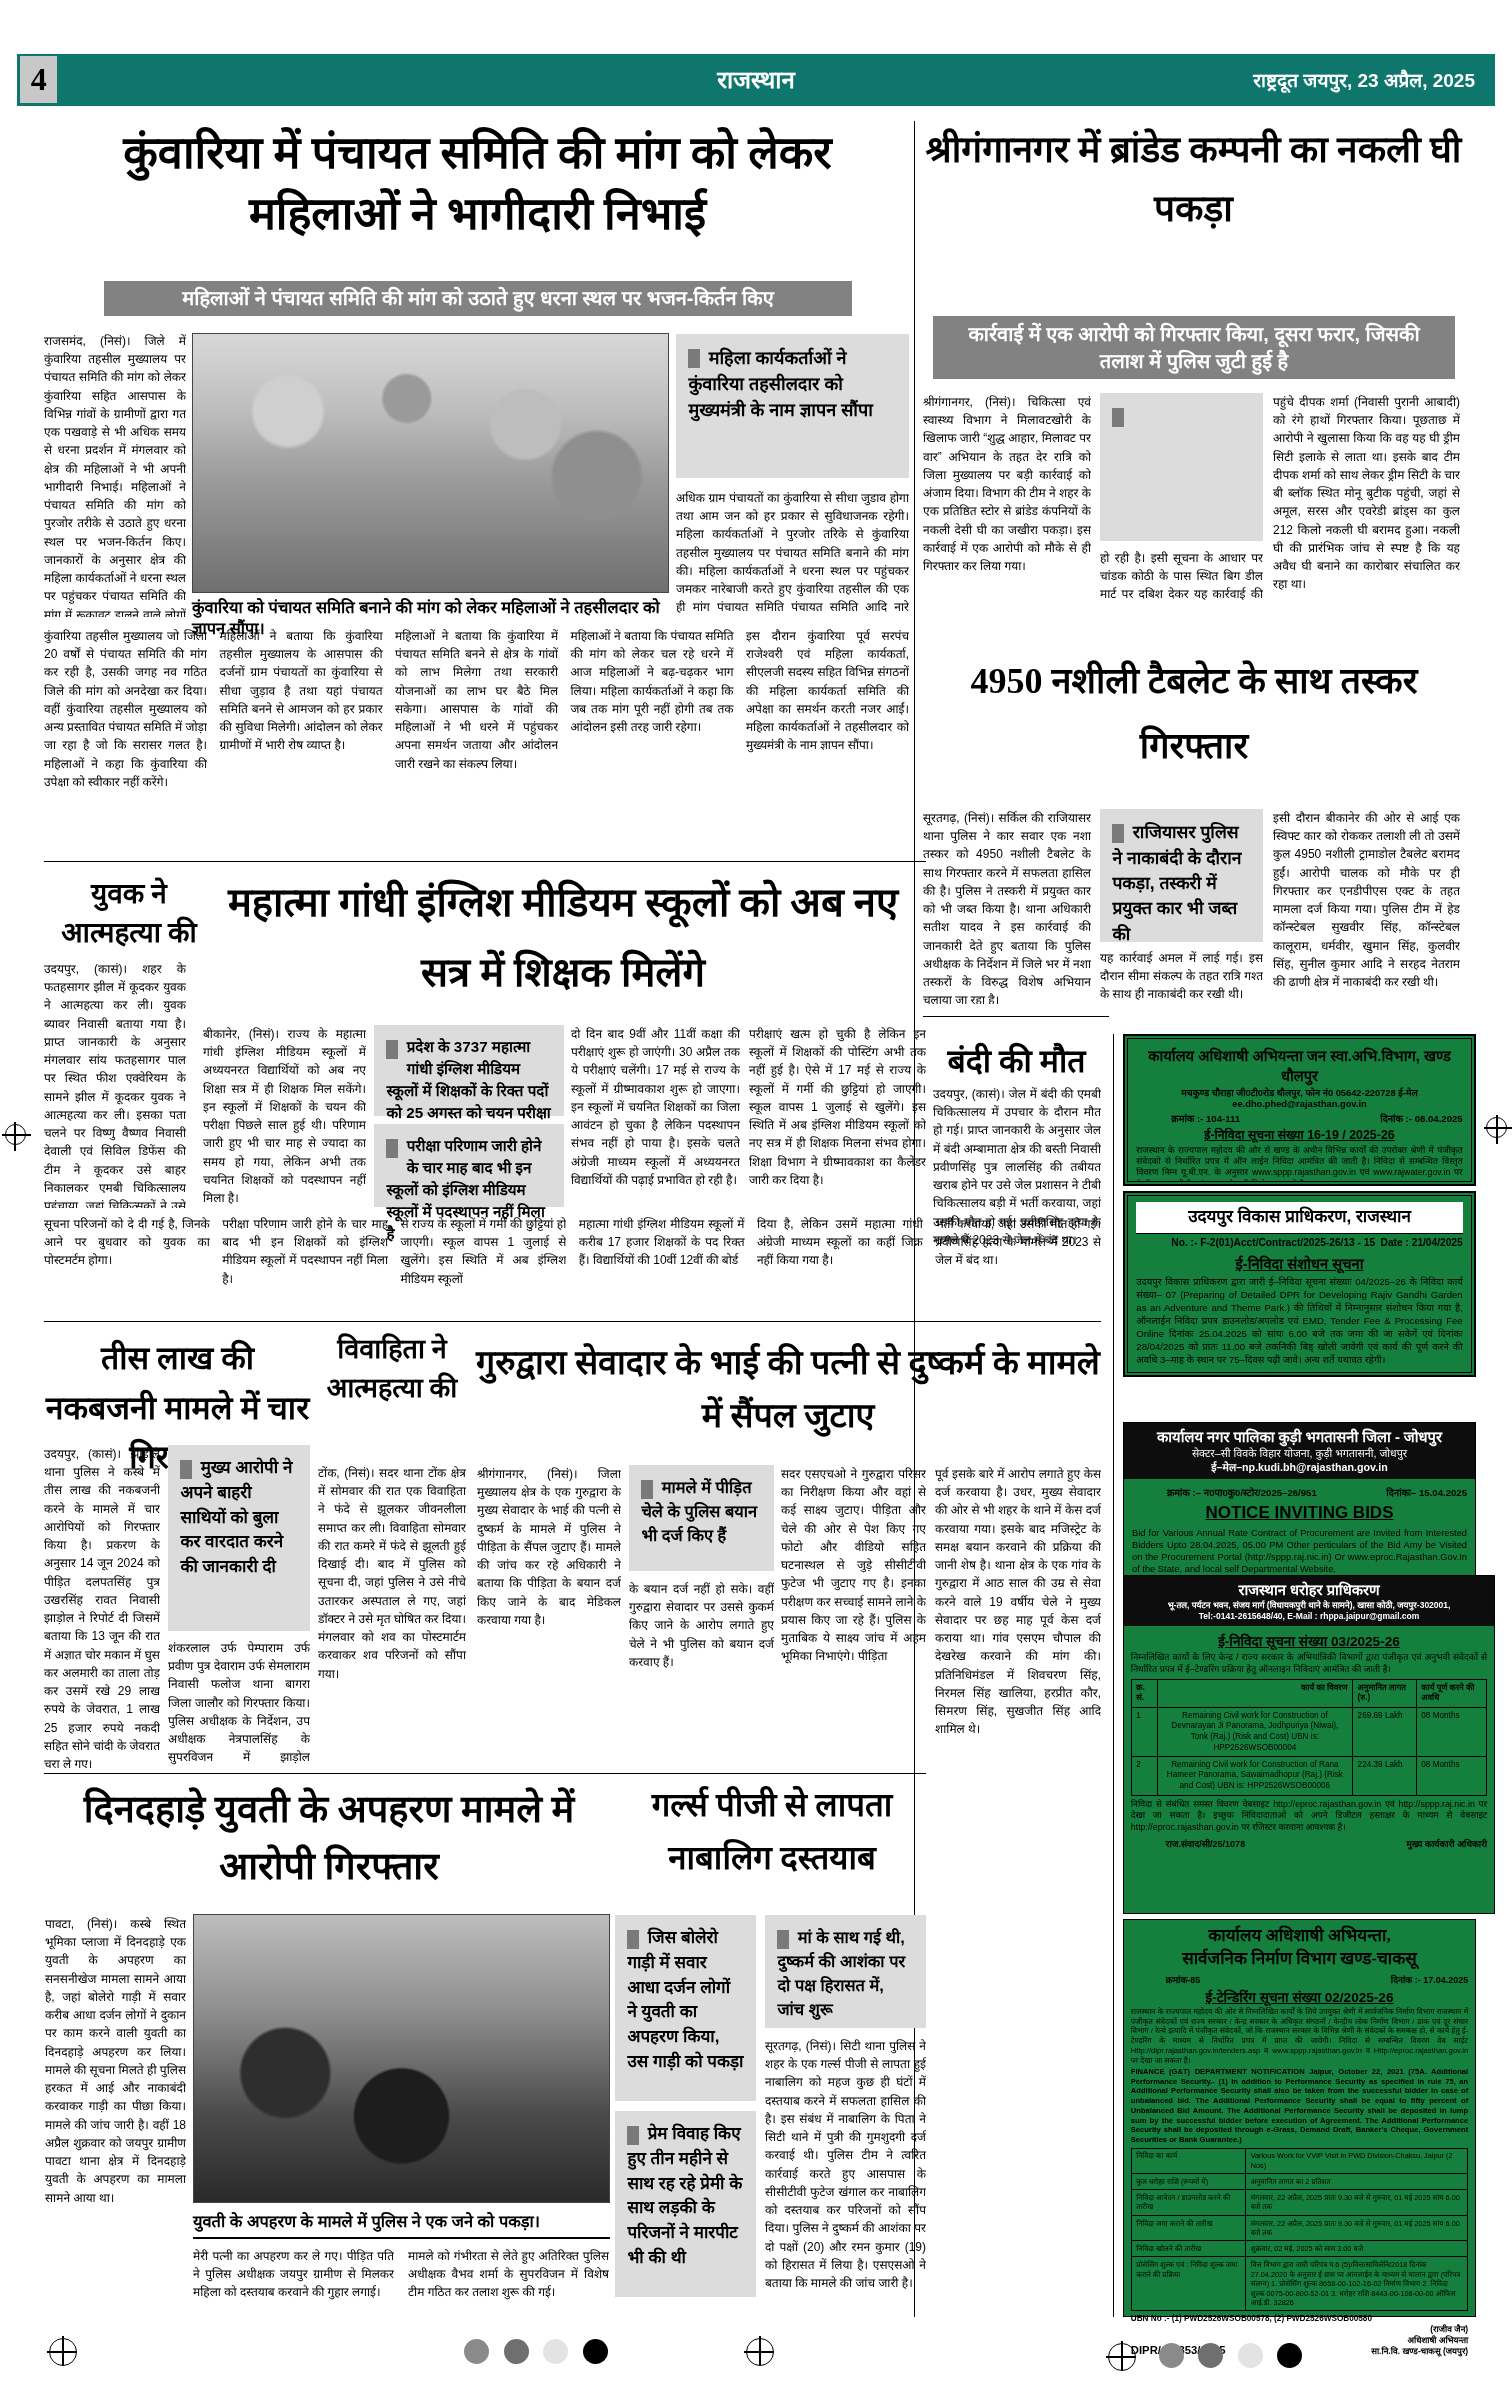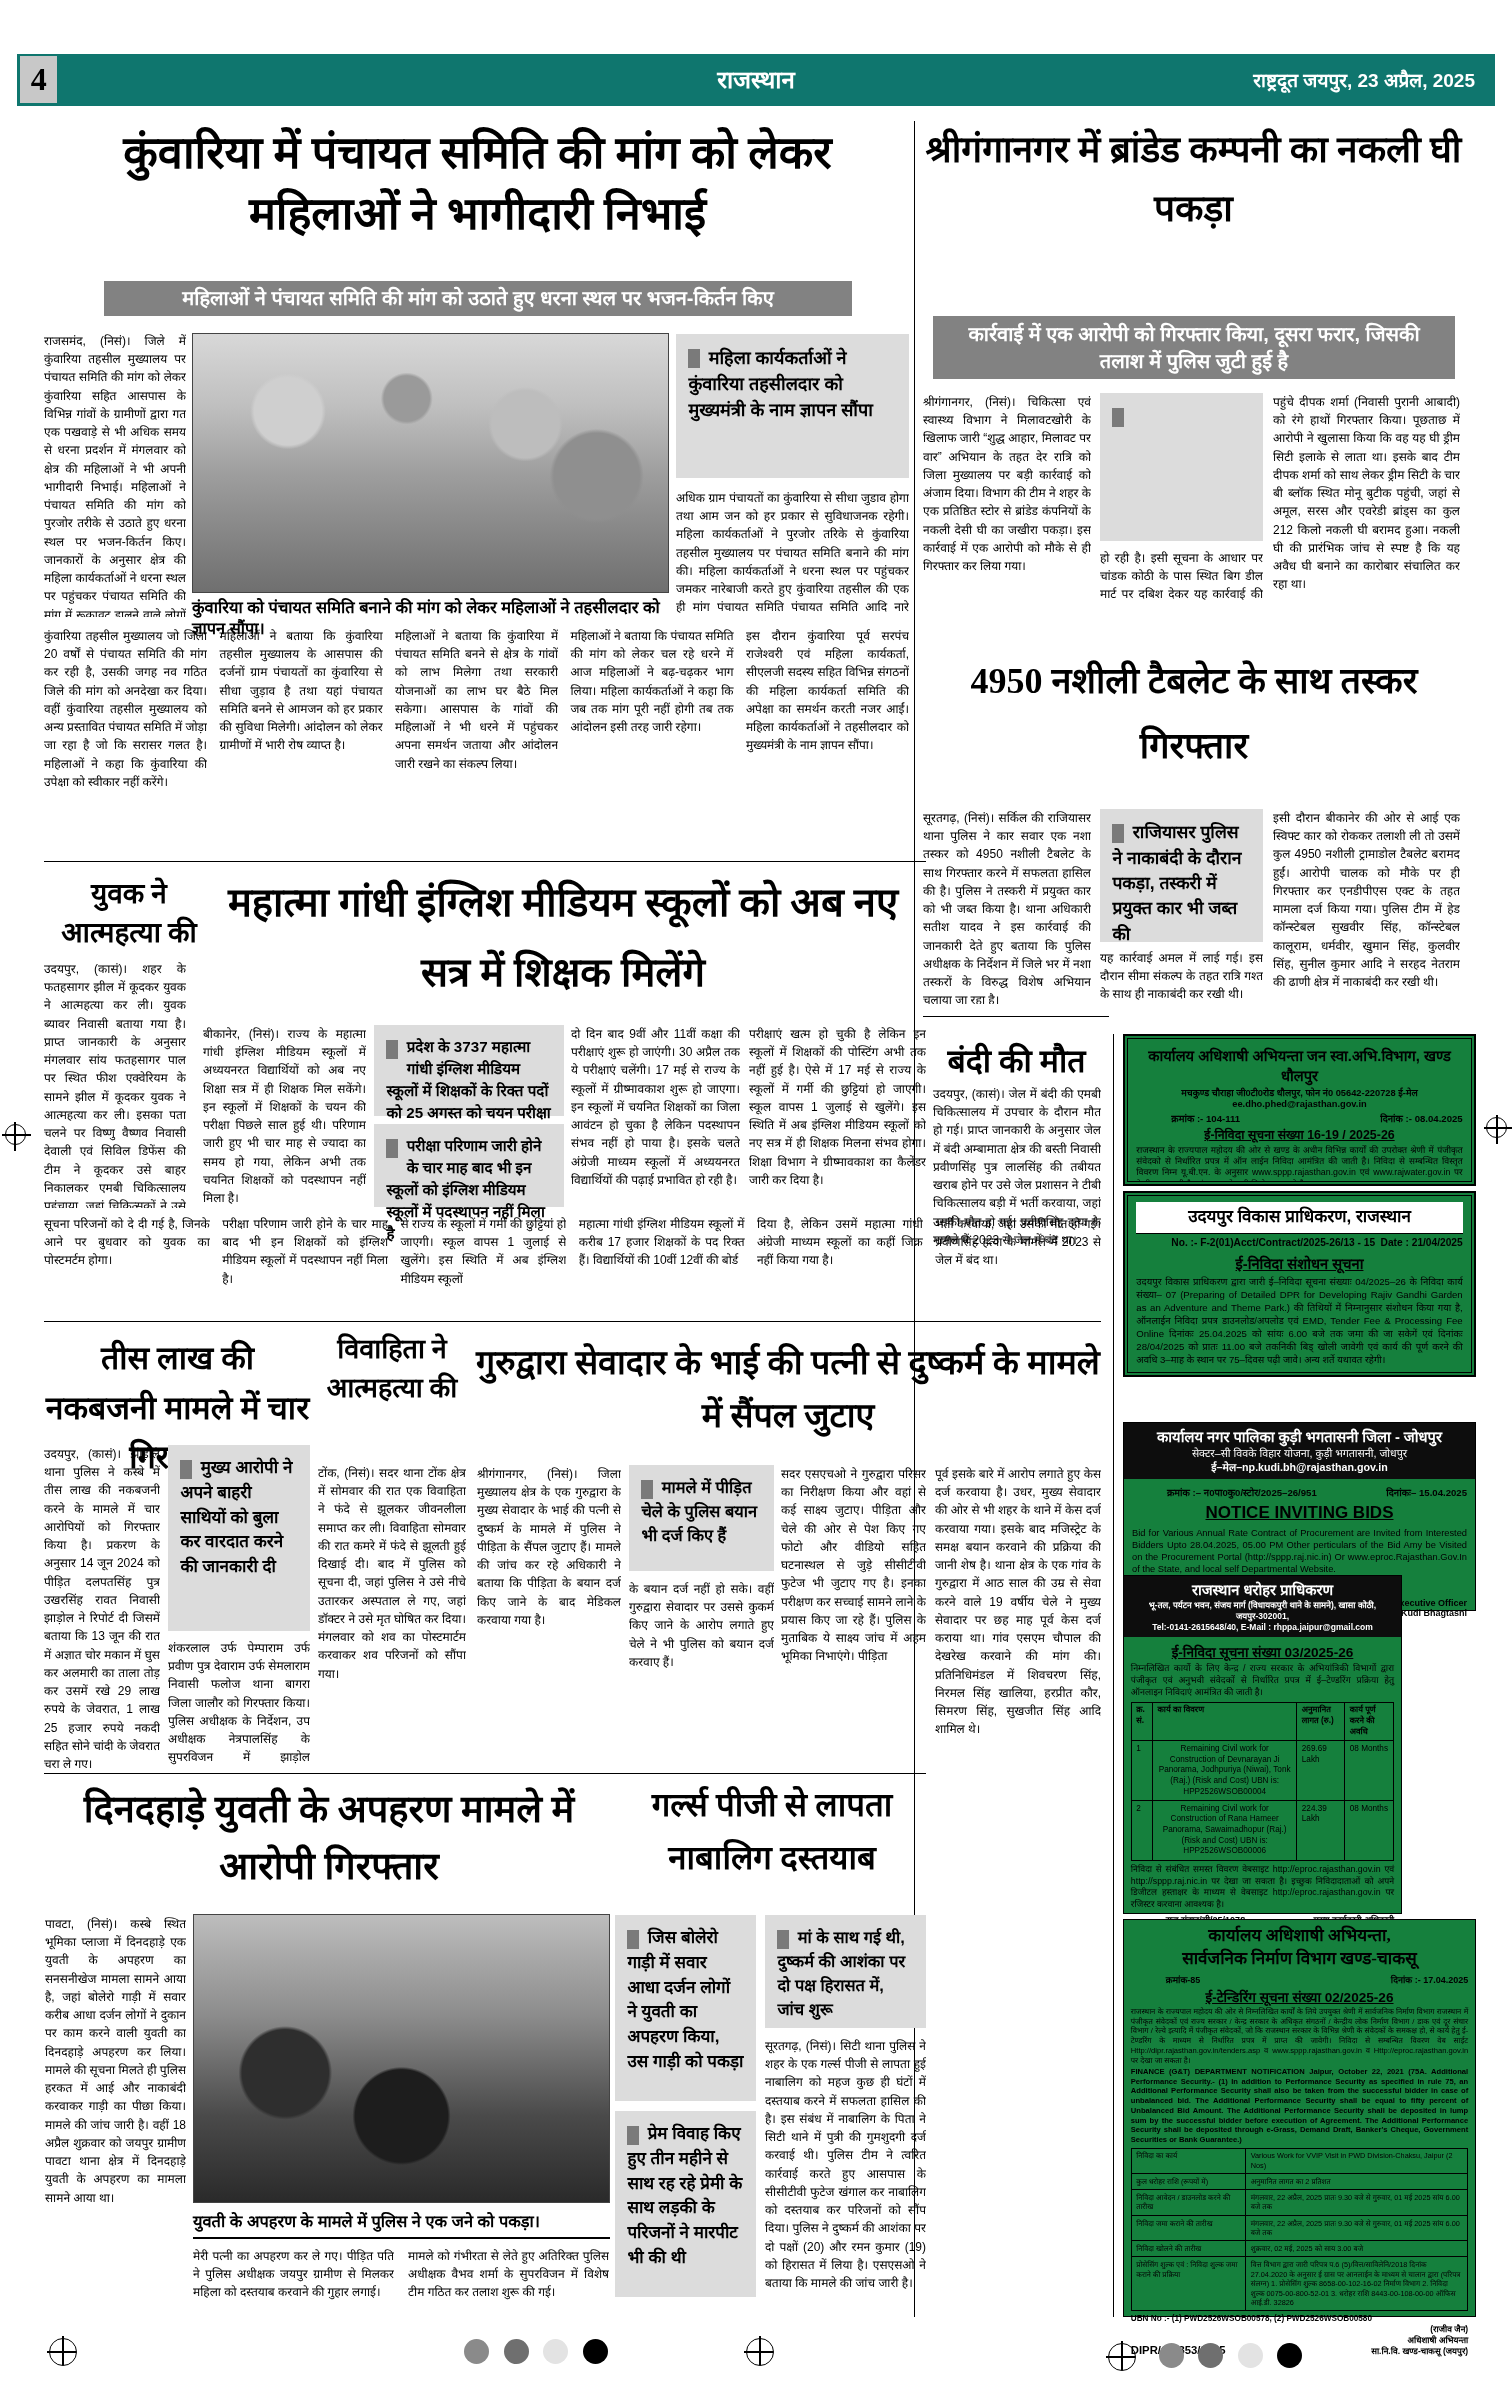--- a/index.html
+++ b/index.html
@@ -217,34 +217,34 @@
       <div class="refrow" style="font-size:9px;">
         <span>राज.संवाद / सी / 25 / 1089</span>
         <span style="text-align:right;">
           <b>Executive Officer</b><br>
           <b>Municipal Board Kudi Bhagtasni</b>
         </span>
       </div>
     </div>
   </div>
 
-  <div class="abs ad" style="left:1123px;top:1575px;width:279px;height:339px;border-width:1.7px;">
+  <div class="abs ad" style="left:1123px;top:1575px;width:372px;height:339px;border-width:1.7px;">
     <div class="ad-head">
       <div style="font-size:14.7px;">राजस्थान धरोहर प्राधिकरण</div>
       <div style="font-size:8.5px;">भू-तल, पर्यटन भवन, संजय मार्ग (विधायकपुरी थाने के सामने), खासा कोठी, जयपुर-302001,</div>
       <div style="font-size:8.5px;">Tel:-0141-2615648/40, E-Mail : rhppa.jaipur@gmail.com</div>
     </div>
     <div style="padding:2.3px 6.8px;">
       <div class="ad-title" style="font-size:13.6px;margin:2.3px 0;">ई-निविदा सूचना संख्या 03/2025-26</div>
       <div class="ad-body" style="font-size:9px;line-height:1.3;">निम्नलिखित कार्यो के लिए केन्द्र / राज्य सरकार के अभियांत्रिकी विभागों द्वारा पंजीकृत एवं अनुभवी संवेदकों से निर्धारित प्रपत्र में ई–टेण्डरिंग प्रक्रिया हेतु ऑनलाइन निविदाएं आमंत्रित की जाती है।</div>
       <table class="adtbl" style="margin-top:3.4px;font-size:8.2px;">
         <tbody>
             <tr>
           <th>क्र. सं.</th>
-          <th style="width:55%;text-align:left;">कार्य का विवरण</th>
+          <th style="width:55%;text-align:right;">कार्य का विवरण</th>
           <th>अनुमानित लागत (रु.)</th>
           <th>कार्य पूर्ण करने की अवधि</th>
         </tr>
         <tr>
           <td>1</td>
           <td style="text-align:center;">Remaining Civil work for Construction of Devnarayan Ji Panorama, Jodhpuriya (Niwai), Tonk (Raj.) (Risk and Cost) UBN is: HPP2526WSOB00004</td>
           <td>269.69 Lakh</td>
           <td>08 Months</td>
         </tr>
         <tr>

